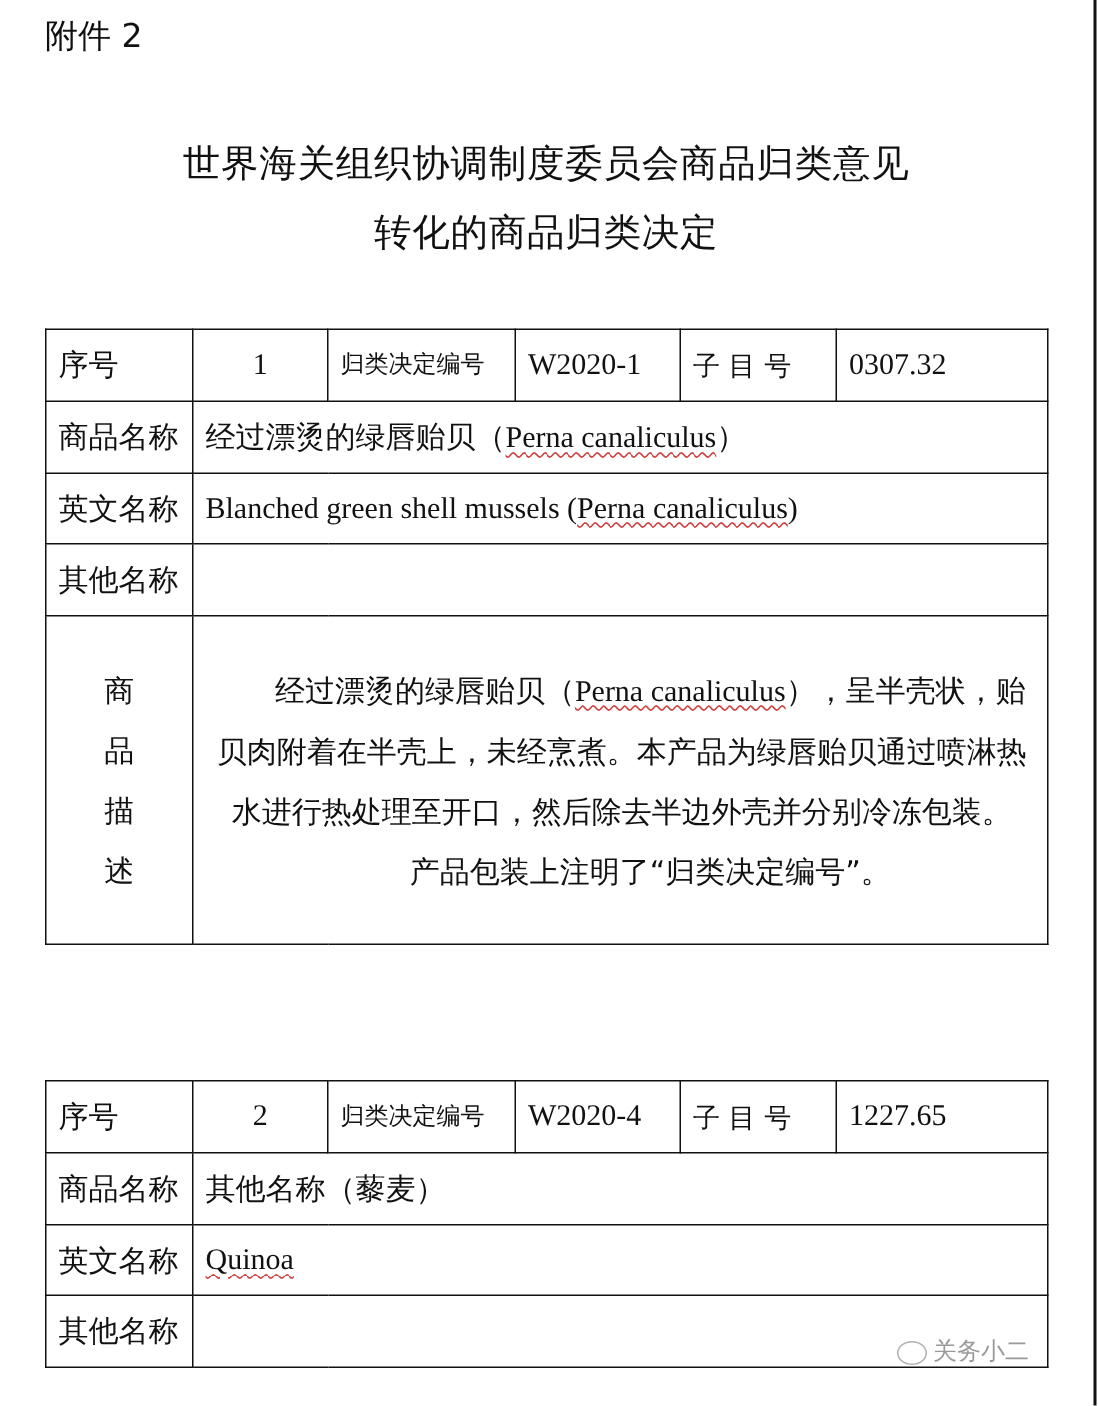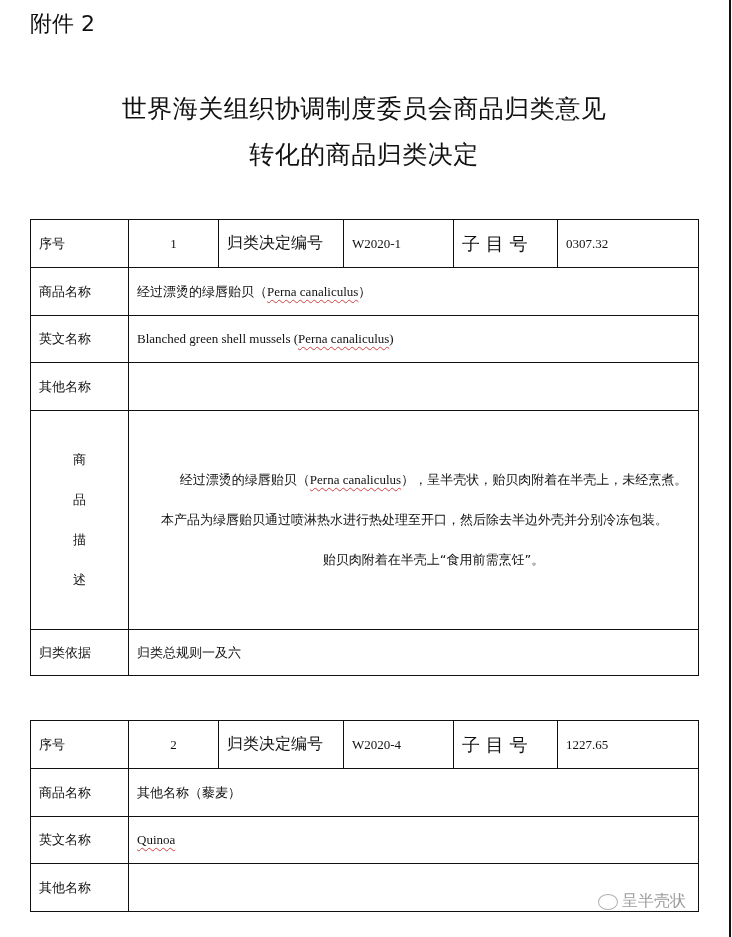--- a/index.html
+++ b/index.html
@@ -4,21 +4,21 @@
 <style>
   html, body { margin:0; padding:0; }
   body { width:732px; height:937px; background:#ffffff; position:relative; overflow:hidden;
          font-family:"DejaVu Sans", sans-serif; color:#111; }
   .right-rule { position:absolute; left:729px; top:0; width:2px; height:937px; background:#111; }
   .attach { position:absolute; left:30px; top:9px; font-size:22px;text-align:center; }
   .title { position:absolute; left:0; width:732px; text-align:center; font-size:25px; letter-spacing:0.5px; }
   .t1 { top:92px; left:-2px; }
   .t2 { top:138px; left:-2px; }
   table.cls { position:absolute; left:30px; border-collapse:collapse; table-layout:fixed; }
-  table.cls td { border:1.5px solid #111; padding:0 8px; font-size:13px; vertical-align:middle; overflow:hidden; white-space:nowrap; }
+  table.cls td { border:1.5px solid #111; padding:0 8px; font-size:20px; vertical-align:middle; overflow:hidden; white-space:nowrap; }
   td.label { padding-left:8px; }
   td.num { text-align:center; font-family:"Liberation Serif", serif; font-size:17px; }
   .serif { font-family:"Liberation Serif", serif; }
   .it { text-decoration:underline wavy #d04040; text-decoration-thickness:1px; text-underline-offset:3px; }
   .wavy { text-decoration:underline wavy #d04040; text-decoration-thickness:1px; text-underline-offset:3px;text-align:right; }
   .desc-label { text-align:center; line-height:40px; padding:0; }
   .desc { white-space:normal !important; line-height:40px; padding:0 6px 0 8px !important; font-size:17px;text-align:center; }
   .desc p { margin:0; }
   .indent { text-indent:38px; }
   .watermark { position:absolute; left:598px; top:891px; font-size:16px; color:#9a9a9a; display:flex; align-items:center; gap:4px; }
@@ -69,26 +69,22 @@
   </tr>
   <tr style="height:219px">
     <td class="desc-label">
       <div>商</div>
       <div>品</div>
       <div>描</div>
       <div>述</div>
     </td>
     <td colspan="5" class="desc">
       <p class="indent"><span>经过漂烫的绿唇贻贝（</span><span class="serif it">Perna canaliculus</span><span>），呈半壳状，贻贝肉附着在半壳上，未经烹煮。本产品为绿唇贻贝通过喷淋热水进行热处理至开口，然后除去半边外壳并分别冷冻包装。</span></p>
-      <p class="indent">贻贝肉附着在半壳上“食用前需烹饪”。</p>
+      <p class="indent">产品包装上注明了“归类决定编号”。</p>
     </td>
-  </tr>
-  <tr style="height:46px">
-    <td class="label">归类依据</td>
-    <td colspan="5">归类总规则一及六</td>
   </tr>
 </tbody>
   </table>
 
 <table class="cls" style="top:720px;">
   <colgroup>
     <col style="width:98px">
       <col style="width:90px">
       <col style="width:125px">
       <col style="width:110px">
@@ -114,14 +110,14 @@
   </tr>
   <tr style="height:48px">
     <td class="label">其他名称</td>
     <td colspan="5"></td>
   </tr>
 </tbody>
   </table>
 
 <div class="watermark">
   <span class="ico"></span>
-  <span>呈半壳状</span>
+  <span>关务小二</span>
 </div>
 
 </body></html>

